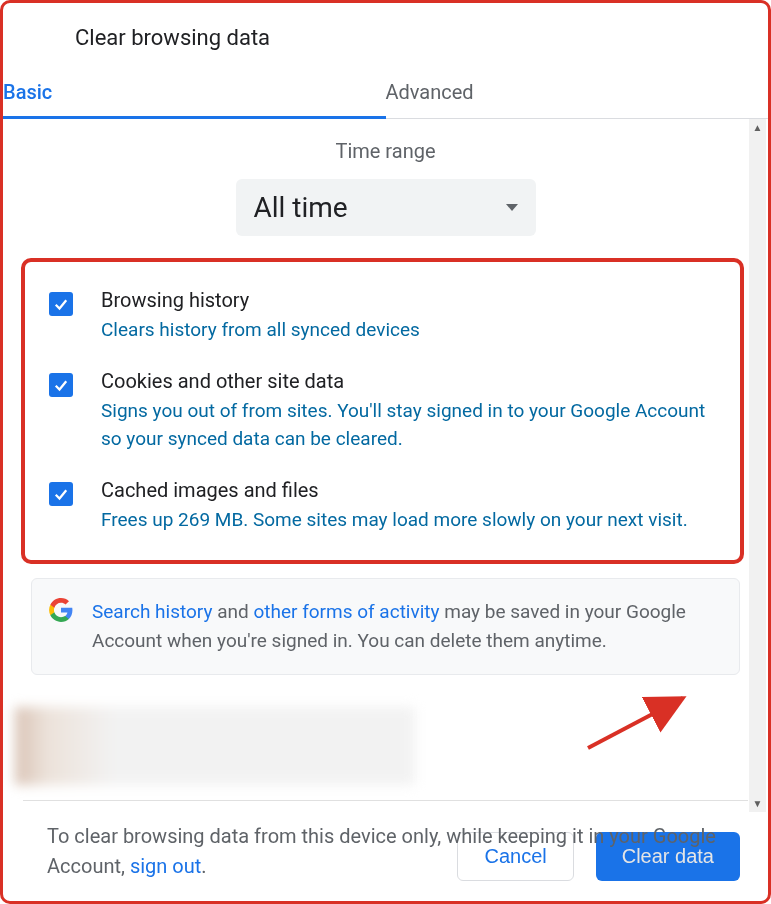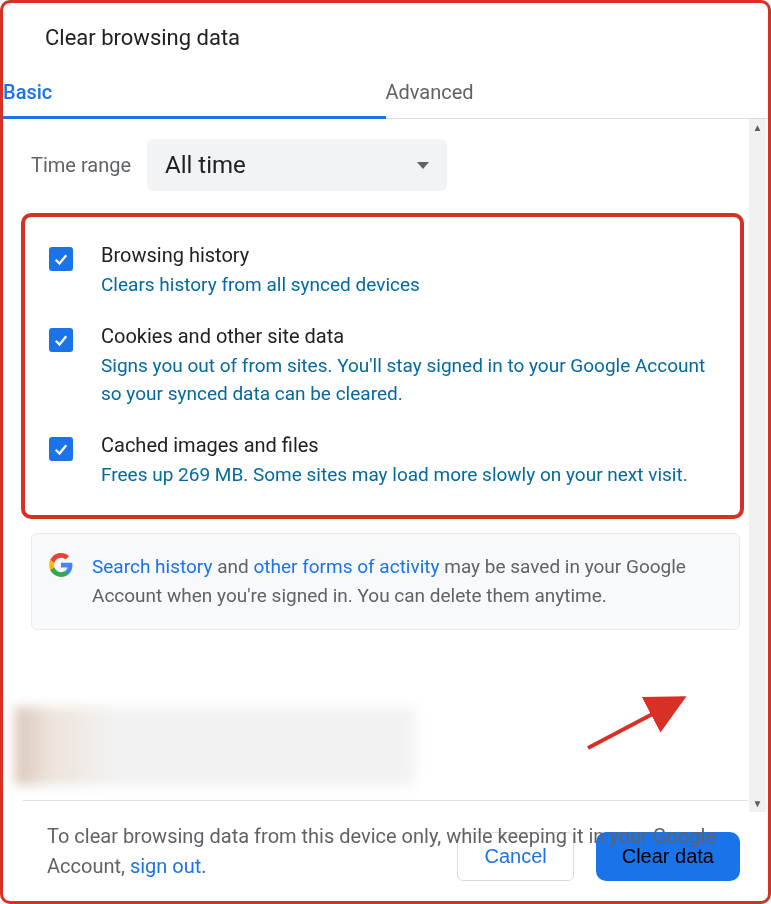--- a/index.html
+++ b/index.html
@@ -20,22 +20,23 @@
   .dialog {
     width: 100%;
     height: 100%;
     display: flex;
     flex-direction: column;
     position: relative;
   }
   .dialog-title {
     font-size: 22px;
     color: #202124;
-    padding: 22px 30px 18px 42px;
+    padding: 22px 30px 18px 30px;
     font-weight: 400;
+    margin-left: 42px;
   }
   .tabs {
     display: flex;
     border-bottom: 1px solid #dadce0;
   }
   .tab {
     flex: 1;
     text-align: left;
     padding: 12px 0 14px 0;
     font-size: 20px;
@@ -77,34 +78,35 @@
   .scroll-arrow {
     font-size: 10px;
     color: #606060;
     padding: 3px 0;
   }
   .time-row {
     display: flex;
     align-items: center;
     gap: 16px;
     margin-bottom: 22px;
+    flex-direction: column;
   }
   .time-label {
     font-size: 20px;
     color: #5f6368;
   }
   .time-select {
     background: #f1f3f4;
     border-radius: 6px;
     padding: 12px 18px;
     width: 300px;
     display: flex;
     align-items: center;
     justify-content: space-between;
-    font-size: 24px;
+    font-size: 28px;
     color: #202124;
     cursor: pointer;
   }
   .chevron {
     width: 0;
     height: 0;
     border-left: 6px solid transparent;
     border-right: 6px solid transparent;
     border-top: 7px solid #5f6368;
   }
@@ -189,22 +191,21 @@
     font-weight: 500;
     border: none;
   }
   .btn-cancel {
     background: #fff;
     color: #1a73e8;
     border: 1px solid #dadce0;
   }
   .btn-primary {
     background: #1a73e8;
-    color: #000000;
-    border-radius: 10px;
+    color: #e5e5e5;
   }
   .arrow-annotation {
     position: absolute;
     left: 570px;
     top: 685px;
     pointer-events: none;
   }
   .blur-bg {
     position: absolute;
     left: 12px;

